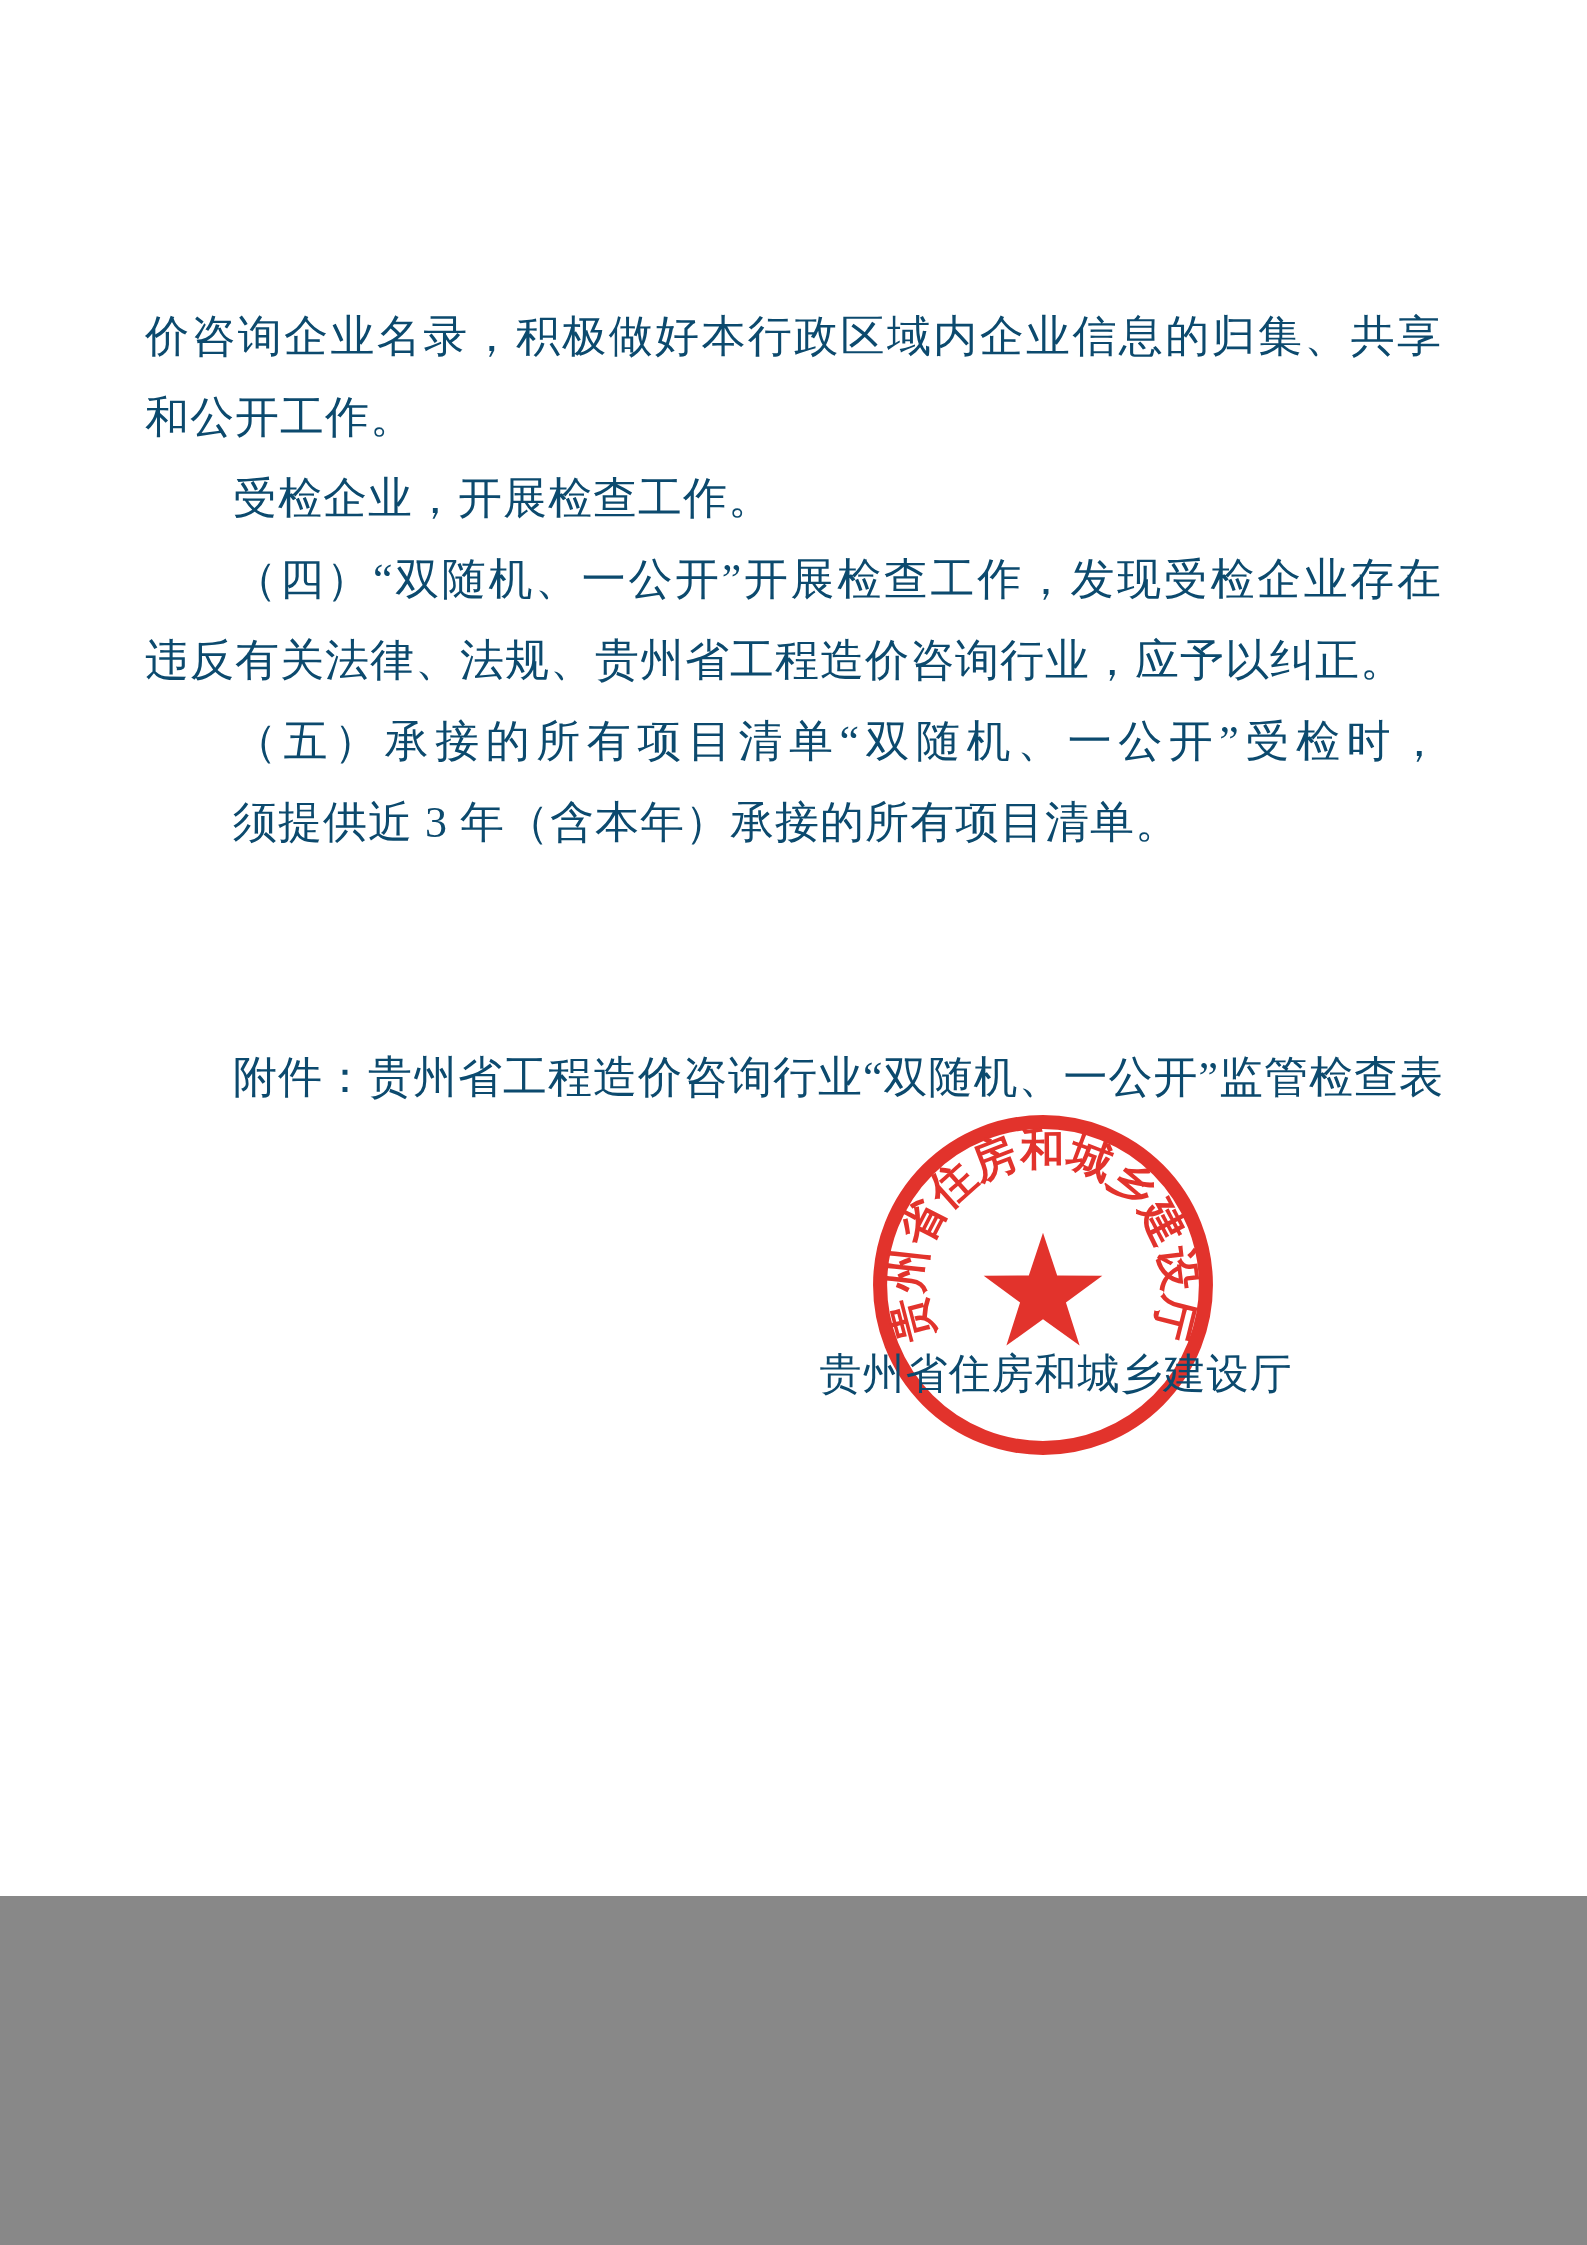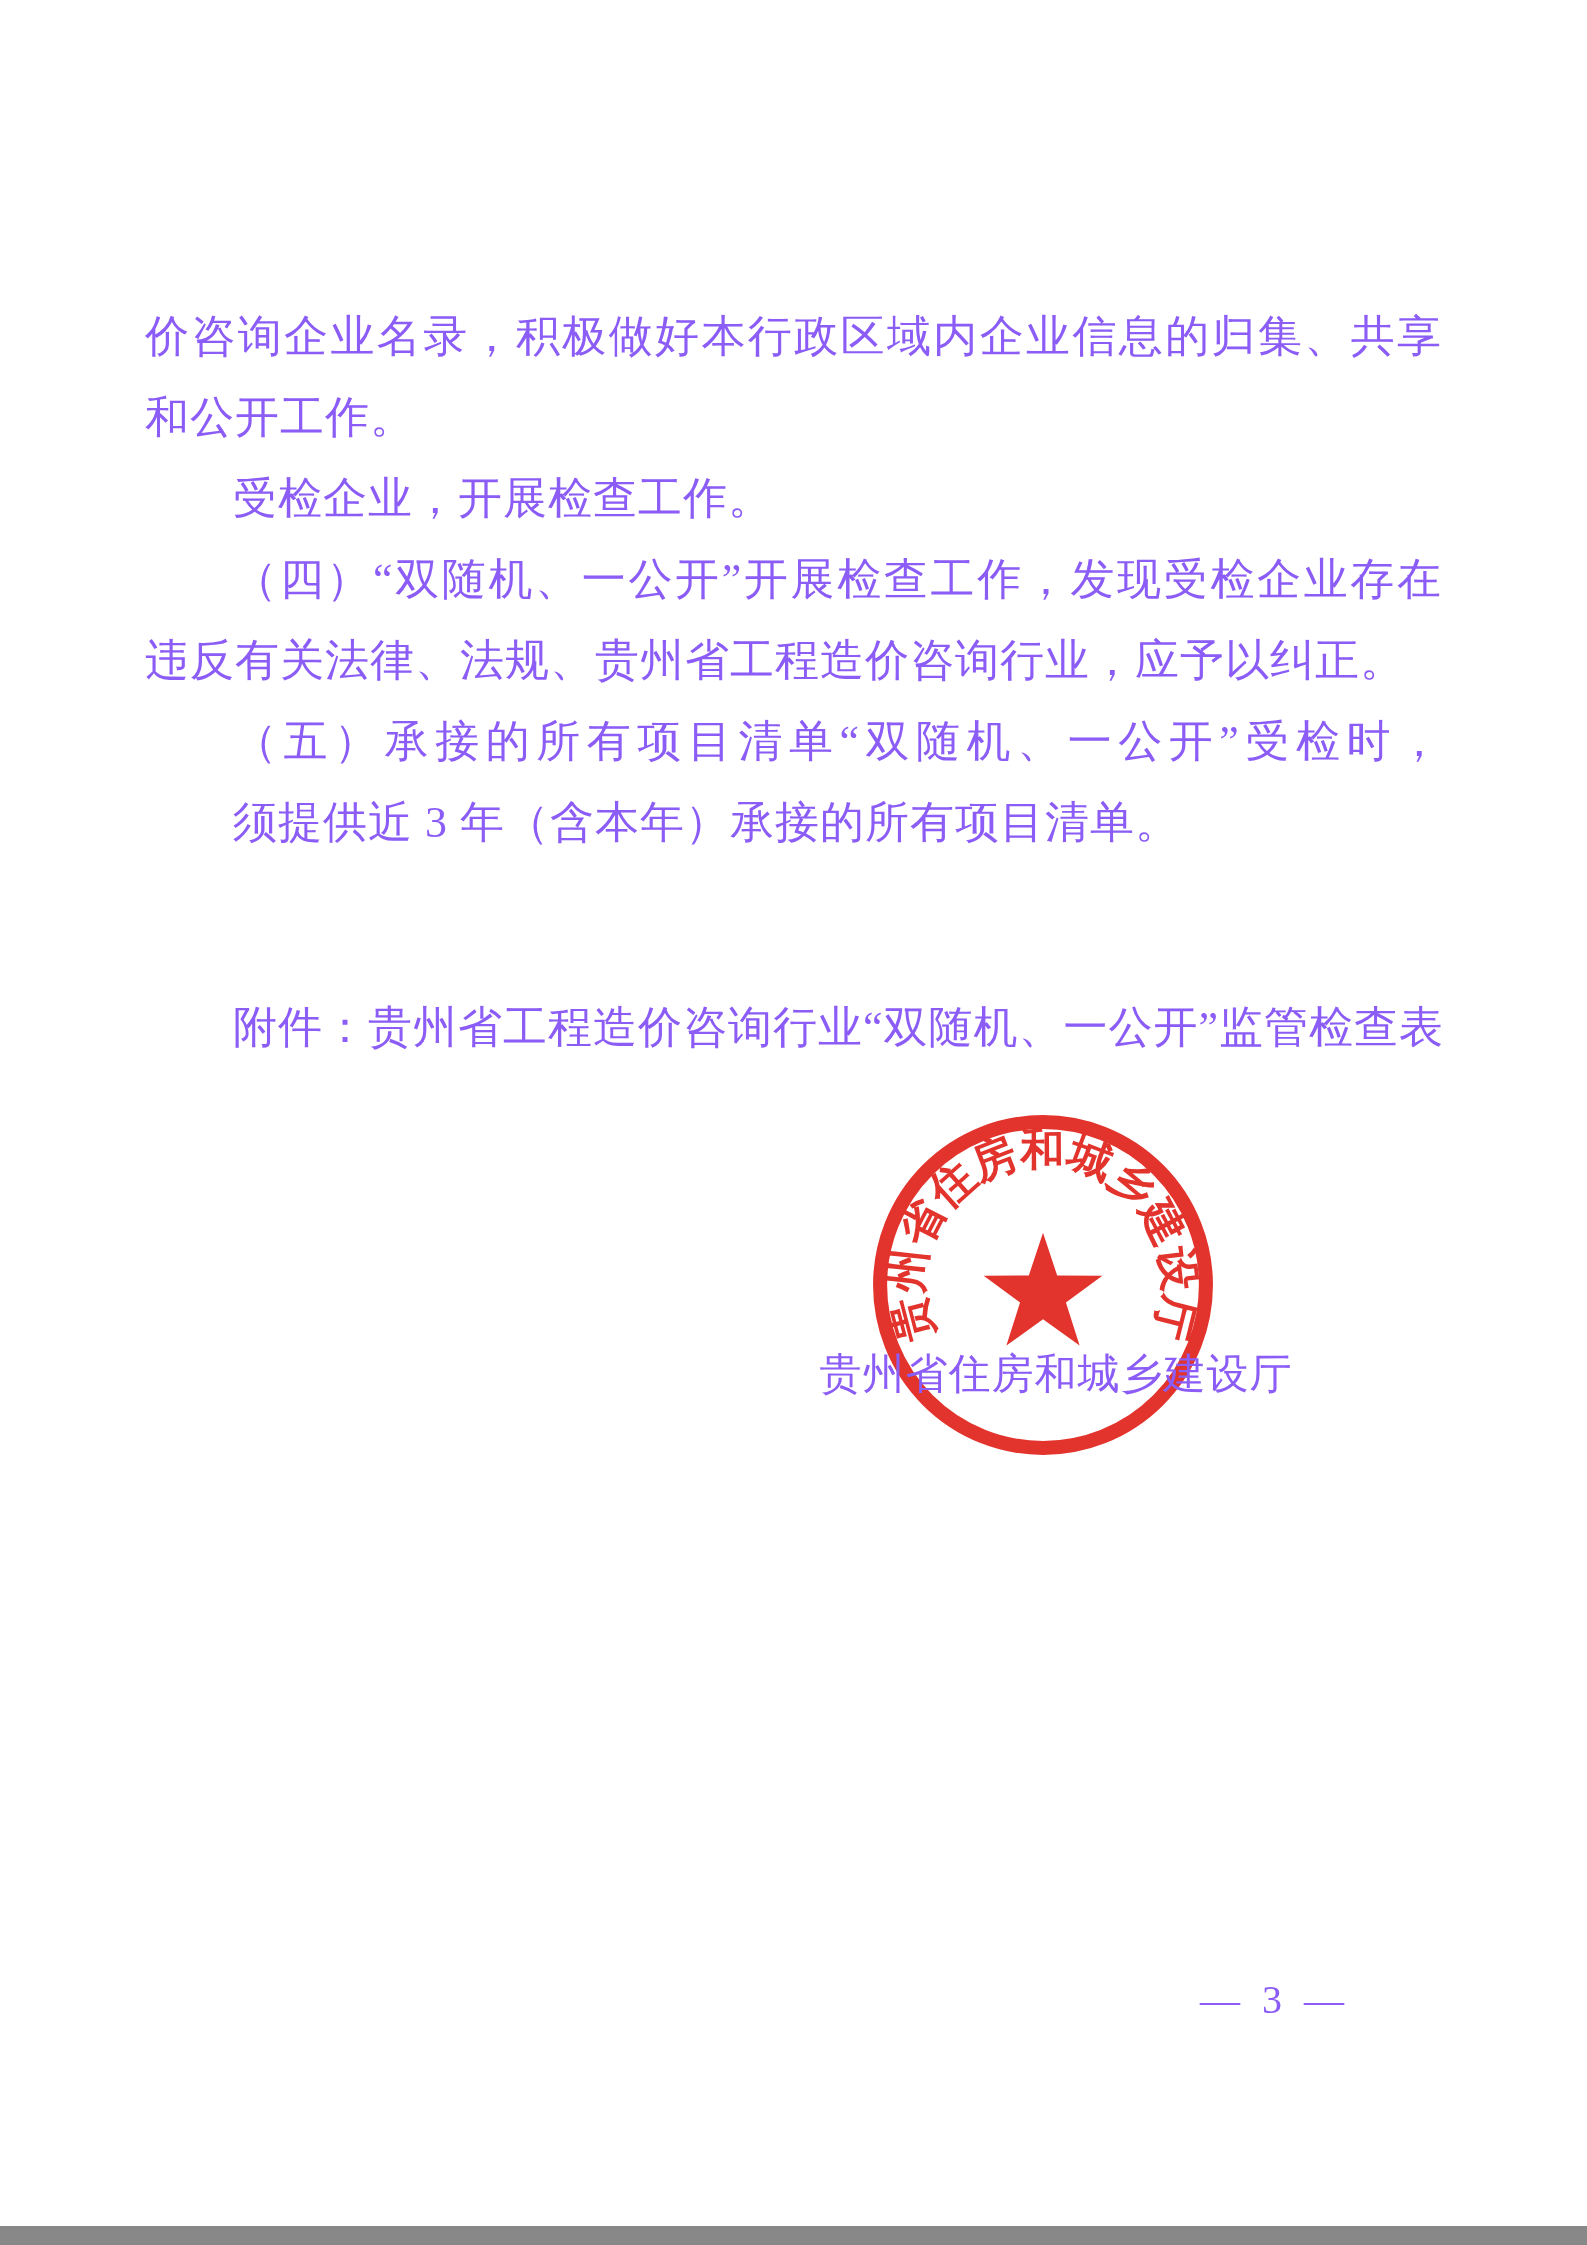--- a/index.html
+++ b/index.html
@@ -3,25 +3,25 @@
 <meta charset="utf-8">
 <style>
   html, body {
     margin: 0;
     padding: 0;
     background: #888;
   }
   .page {
     position: relative;
     width: 1587px;
-    height: 2226px;
+    height: 1896px;
     margin: 0 auto;
     background: #ffffff;
     font-family: "Liberation Serif", "DejaVu Serif", serif;
-    color: #8b5cf6;
+    color: #0c4a6e;
     overflow: hidden;
   }
   .body-block {
     position: absolute;
     left: 145px;
     top: 296px;
     width: 1297px;
     font-size: 44px;
   }
   .line {
@@ -33,21 +33,21 @@
     text-align: justify;
     text-align-last: justify;
     text-justify: inter-character;
   }
   .ind {
     text-indent: 88px;
   }
   .attachment-block {
     position: absolute;
     left: 145px;
-    top: 998px;
+    top: 1048px;
     width: 1340px;
     font-size: 44px;
     line-height: 60px;
     text-indent: 88px;
     letter-spacing: 1px;
   }
   .seal {
     position: absolute;
     left: 866px;
     top: 1108px;

